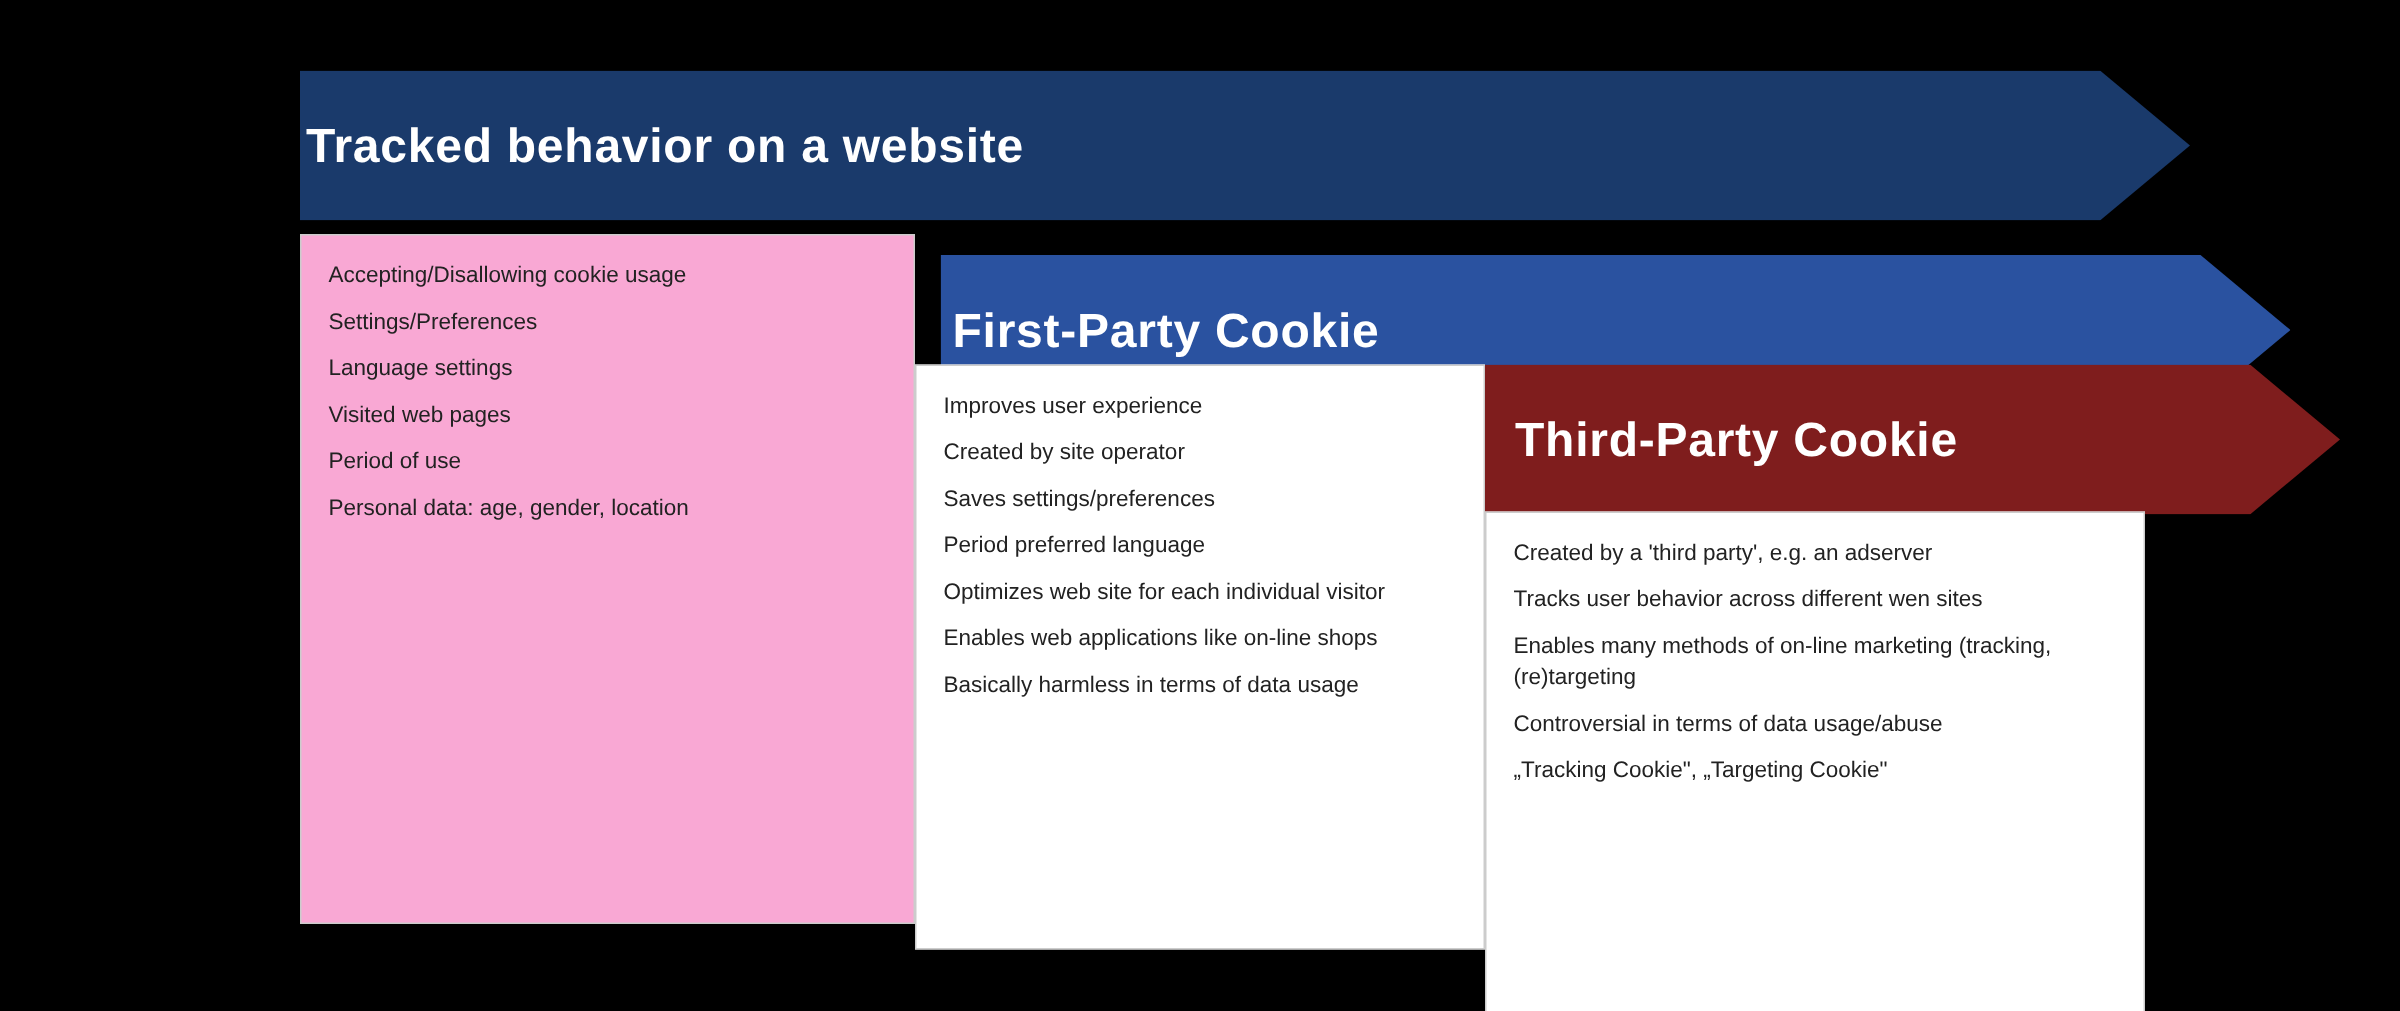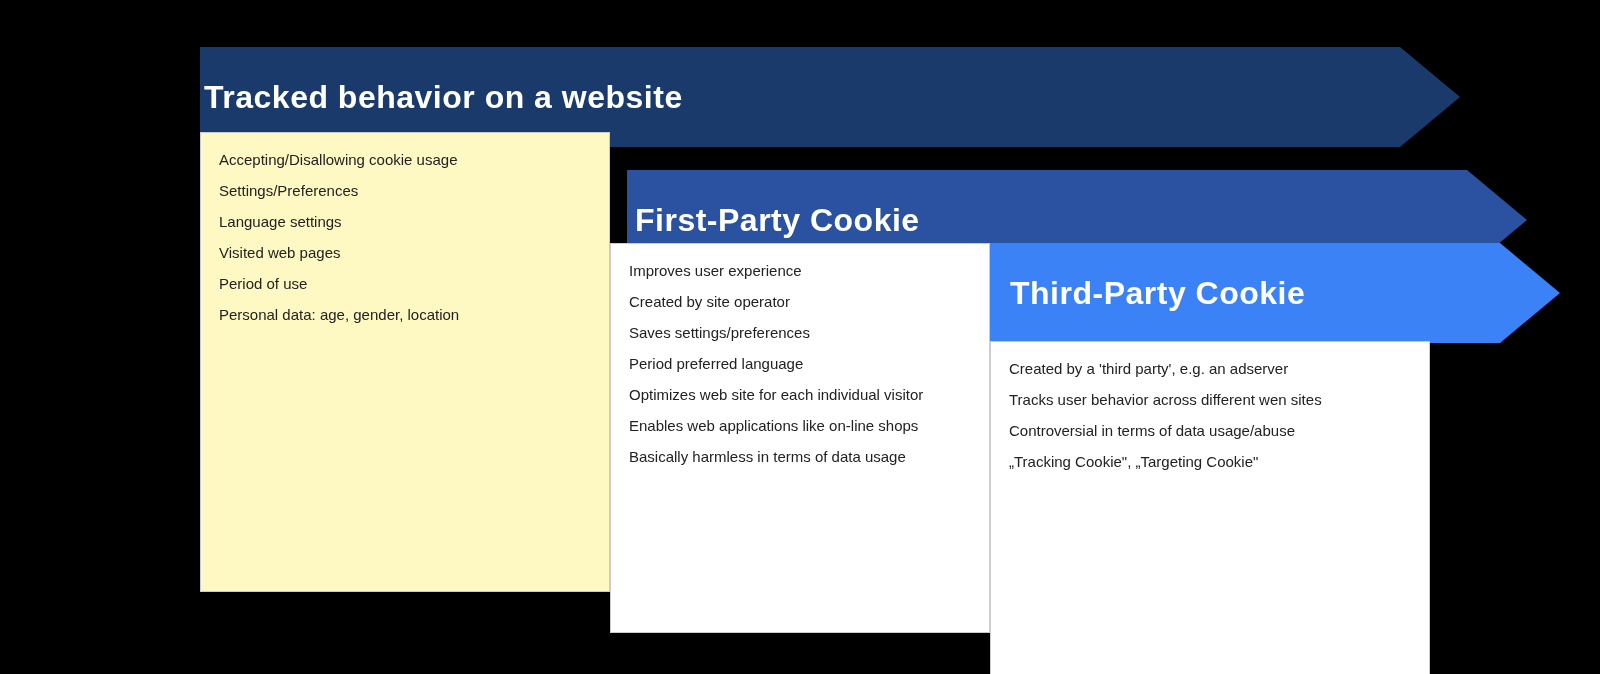--- a/index.html
+++ b/index.html
@@ -47,42 +47,42 @@
       padding-left: 8px;
       margin-top: 25px;
     }
 
     .arrow-3 {
       position: absolute;
       left: 890px;
       top: 216px;
       width: 570px;
       height: 100px;
-      background: #3b82f6;
+      background: #7f1d1d;
       clip-path: polygon(0 0, calc(100% - 60px) 0, 100% 50%, calc(100% - 60px) 100%, 0 100%);
       display: flex;
       align-items: center;
       padding-left: 20px;
     }
 
     .arrow-title {
       color: white;
       font-size: 32px;
       font-weight: bold;
       letter-spacing: 0.5px;
     }
 
     
     .box-1 {
       position: absolute;
       left: 100px;
-      top: 105px;
+      top: 129px;
       width: 410px;
       height: 460px;
-      background: #fef9c3;
+      background: #f9a8d4;
       border: 1px solid #ccc;
       padding: 16px 18px;
     }
 
     .box-2 {
       position: absolute;
       left: 510px;
       top: 216px;
       width: 380px;
       height: 390px;
@@ -145,17 +145,18 @@
     <div class="box-item">Saves settings/preferences</div>
     <div class="box-item">Period preferred language</div>
     <div class="box-item">Optimizes web site for each individual visitor</div>
     <div class="box-item">Enables web applications like on-line shops</div>
     <div class="box-item">Basically harmless in terms of data usage</div>
   </div>
 
   <div class="box-3">
     <div class="box-item">Created by a 'third party', e.g. an adserver</div>
     <div class="box-item">Tracks user behavior across different wen sites</div>
+    <div class="box-item">Enables many methods of on-line marketing (tracking, (re)targeting</div>
     <div class="box-item">Controversial in terms of data usage/abuse</div>
     <div class="box-item">„Tracking Cookie", „Targeting Cookie"</div>
   </div>
 
 </div>
 
 </body></html>

